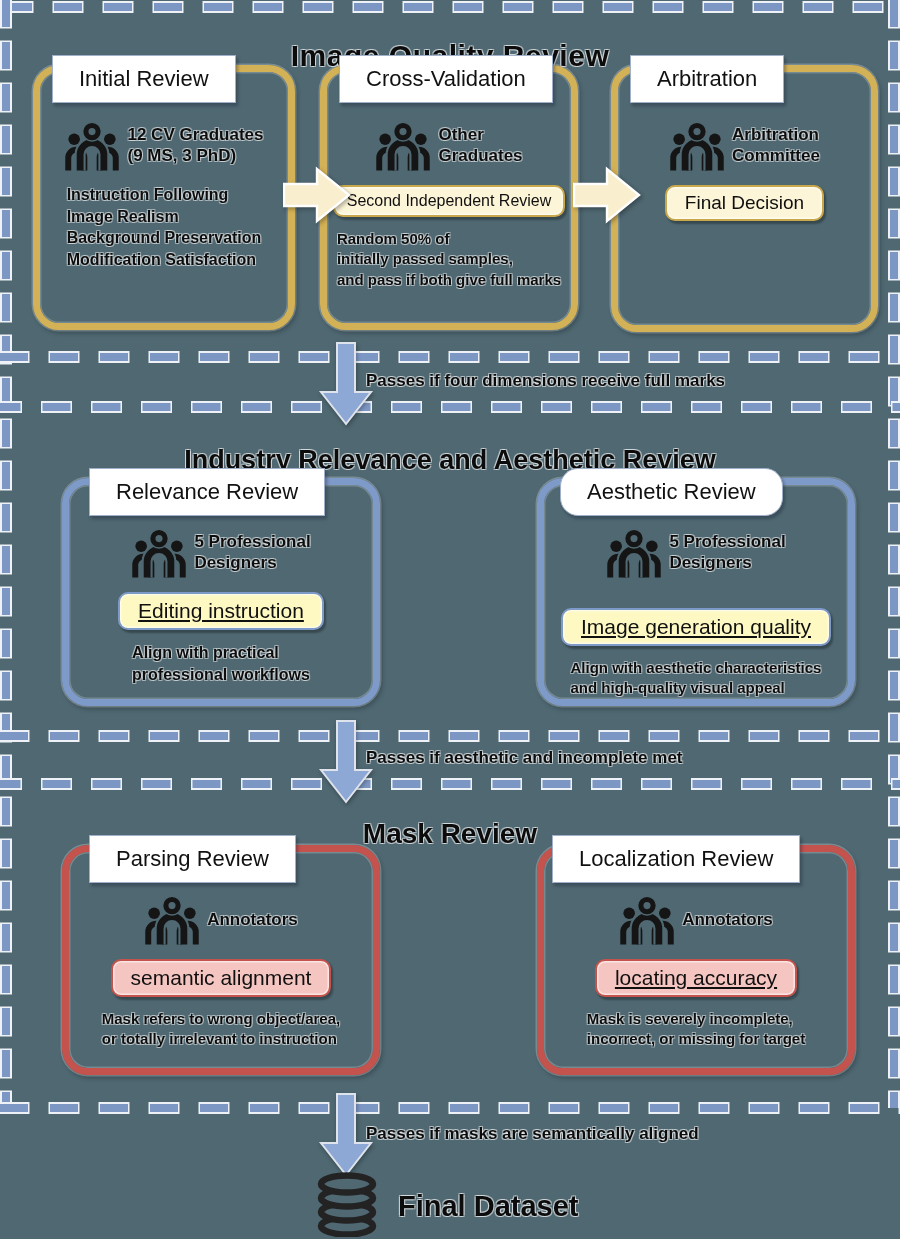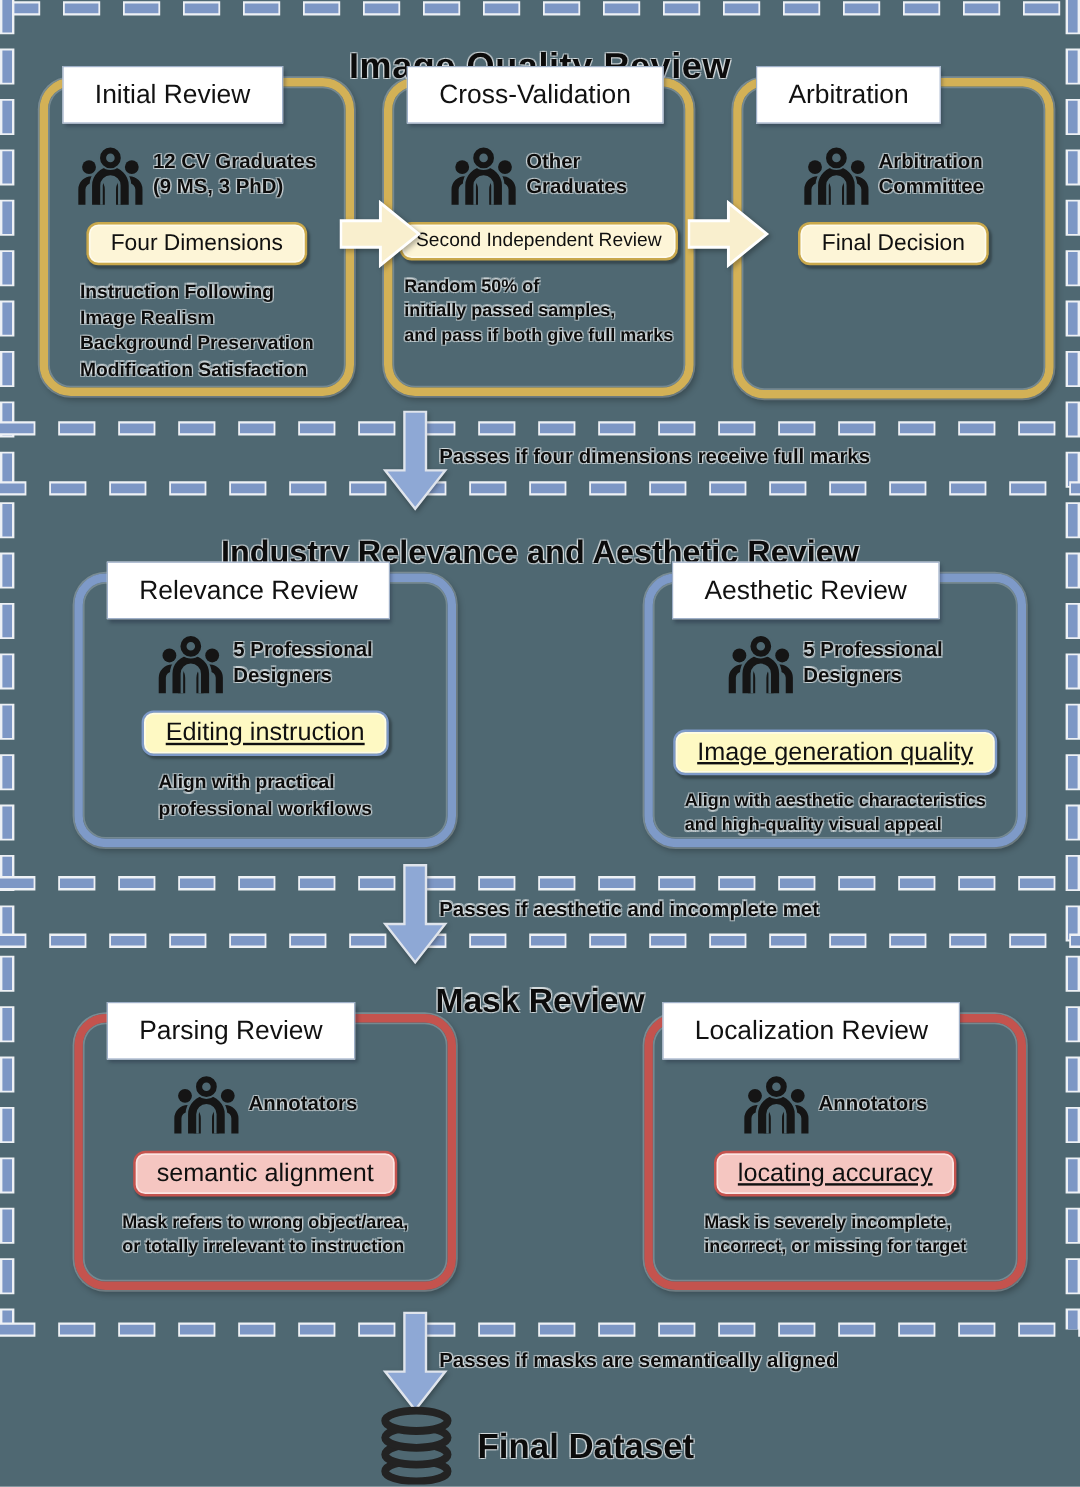--- a/index.html
+++ b/index.html
@@ -95,21 +95,20 @@
           <path d="M19 58 V39 A14 14 0 0 1 47 39 V58" fill="none" stroke="#4f6872" stroke-width="13"></path>
           <path d="M19 58 V39 A14 14 0 0 1 47 39 V58" fill="none" stroke="#151515" stroke-width="8"></path>
           <circle cx="33" cy="12" r="12" fill="#4f6872"></circle>
           <circle cx="33" cy="12" r="7.2" fill="none" stroke="#151515" stroke-width="6"></circle>
         </svg>
         <div class="actor-label">
           <span>12 CV Graduates</span>
           <span>(9 MS, 3 PhD)</span>
         </div>
       </div>
-      <div class="badge badge-gold">Four Dimensions</div>
       <div class="notes">
         <span>Instruction Following</span>
         <span>Image Realism</span>
         <span>Background Preservation</span>
         <span>Modification Satisfaction</span>
       </div>
     </div>
   </div>
 
   <div class="box gold gold-box" style="left:320px;top:65px;width:244px;height:251px;">
@@ -198,21 +197,21 @@
       </div>
       <div class="badge badge-blue" style="font-size:21px;">Editing instruction</div>
       <div class="notes">
         <span>Align with practical</span>
         <span>professional workflows</span>
       </div>
     </div>
   </div>
 
   <div class="box blue" style="left:537px;top:478px;width:304px;height:214px;">
-    <div class="tab" style="left:16px;">Aesthetic Review</div>
+    <div class="tab" style="left:16px;border-radius:18px;">Aesthetic Review</div>
     <div class="inner">
       <div class="actor" style="margin-top:42px;">
         <svg width="56" height="52" viewBox="0 0 66 58">
           <circle cx="12" cy="21" r="6.8" fill="#151515"></circle>
             <circle cx="54" cy="21" r="6.8" fill="#151515"></circle>
           <path d="M5 58 V43 A9.5 9.5 0 0 1 24 43 V58" fill="none" stroke="#151515" stroke-width="7"></path>
           <path d="M42 58 V43 A9.5 9.5 0 0 1 61 43 V58" fill="none" stroke="#151515" stroke-width="7"></path>
           <path d="M19 58 V39 A14 14 0 0 1 47 39 V58" fill="none" stroke="#4f6872" stroke-width="13"></path>
           <path d="M19 58 V39 A14 14 0 0 1 47 39 V58" fill="none" stroke="#151515" stroke-width="8"></path>
           <circle cx="33" cy="12" r="12" fill="#4f6872"></circle>

